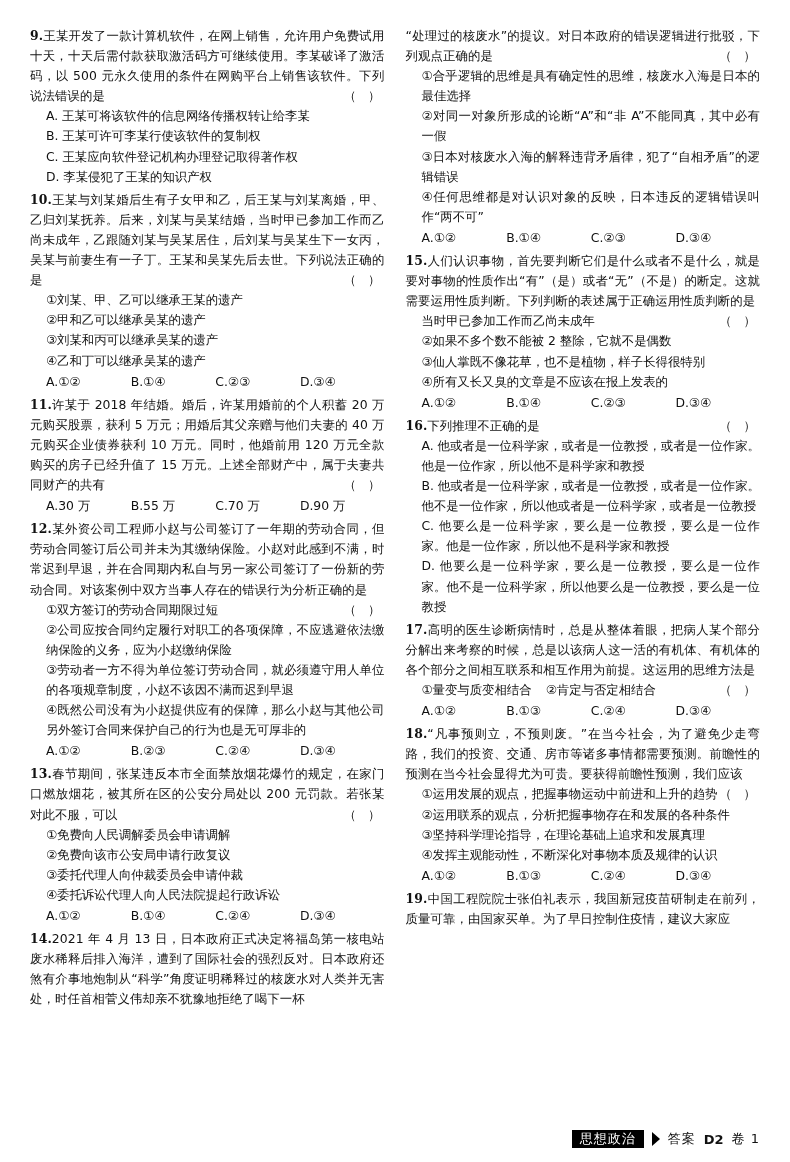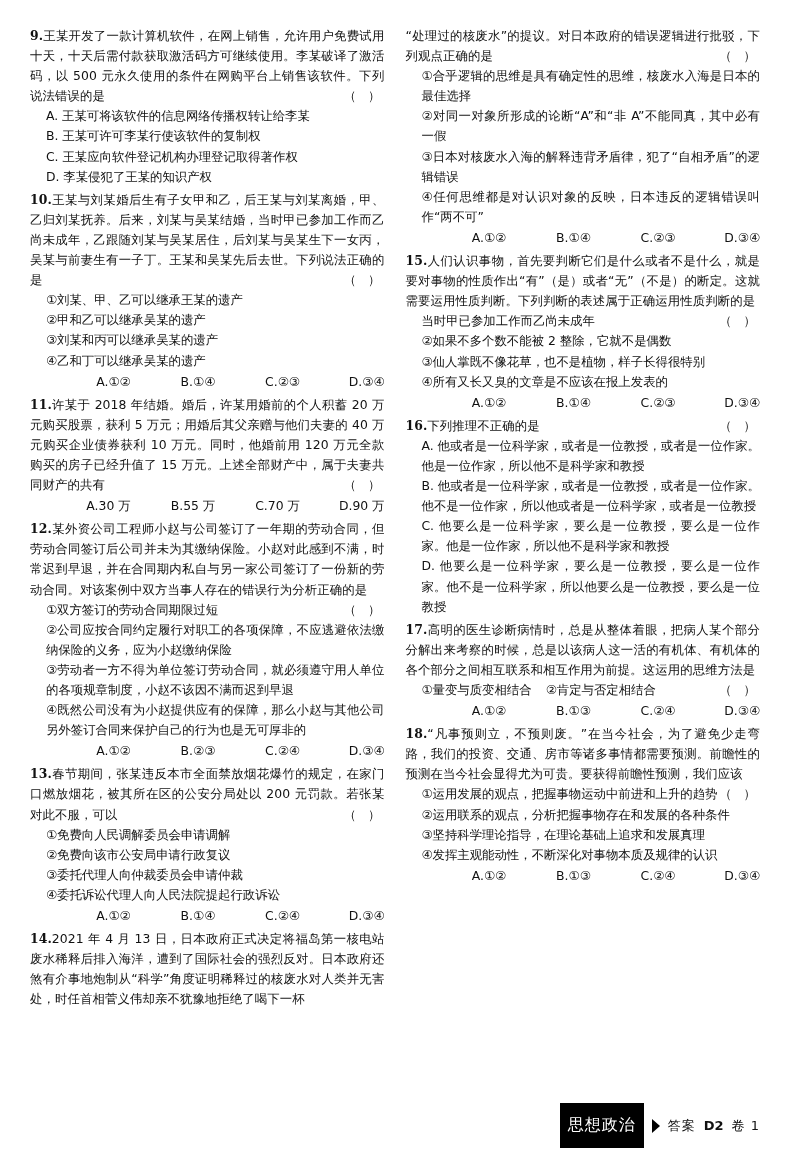--- a/index.html
+++ b/index.html
@@ -61,42 +61,41 @@
     text-indent: -0.1px;
   }
   .answers {
     display: flex;
     padding-left: 16px;
     margin-top: 1px;
   }
   .answers span {
     width: 25%;
     white-space: nowrap;
-    text-align: right;
   }
   .answers.abcd span { width: 25%; }
   .bracket {
     float: right;
     letter-spacing: 4px;
   }
   .footer {
     position: absolute;
     left: 30px;
     right: 30px;
     bottom: 14px;
     display: flex;
     justify-content: flex-end;
     align-items: center;
     gap: 8px;
   }
   .subject-tag {
     background: #000;
     color: #fff;
-    font-size: 16px;
-    padding: 12px 8px;
+    font-size: 13px;
+    padding: 0 8px;
     letter-spacing: 1px;
     font-family: "DejaVu Sans", sans-serif;
   }
   .footer-sep {
     width: 0;
     height: 0;
     border-top: 7px solid transparent;
     border-bottom: 7px solid transparent;
     border-left: 8px solid #000;
   }
@@ -268,20 +267,25 @@
         <div class="opt">③坚持科学理论指导，在理论基础上追求和发展真理</div>
         <div class="opt">④发挥主观能动性，不断深化对事物本质及规律的认识</div>
         <div class="answers abcd">
           <span>A.①② </span>
           <span>B.①③</span>
           <span>C.②④</span>
           <span>D.③④</span>
         </div>
       </div>
 
+      <div class="q">
+        <div class="qbody">
+          <span class="qnum">19.</span><span class="stem">中国工程院院士张伯礼表示，我国新冠疫苗研制走在前列，质量可靠，由国家买单。为了早日控制住疫情，建议大家应</span>
+        </div>
+      </div>
 
     </div>
   </div>
 
   <div class="footer">
     <div class="subject-tag">思想政治</div>
     <div class="footer-sep"></div>
     <div class="footer-text">答案</div>
     <div class="footer-key">D2</div>
     <div class="page-num">卷 1</div>

